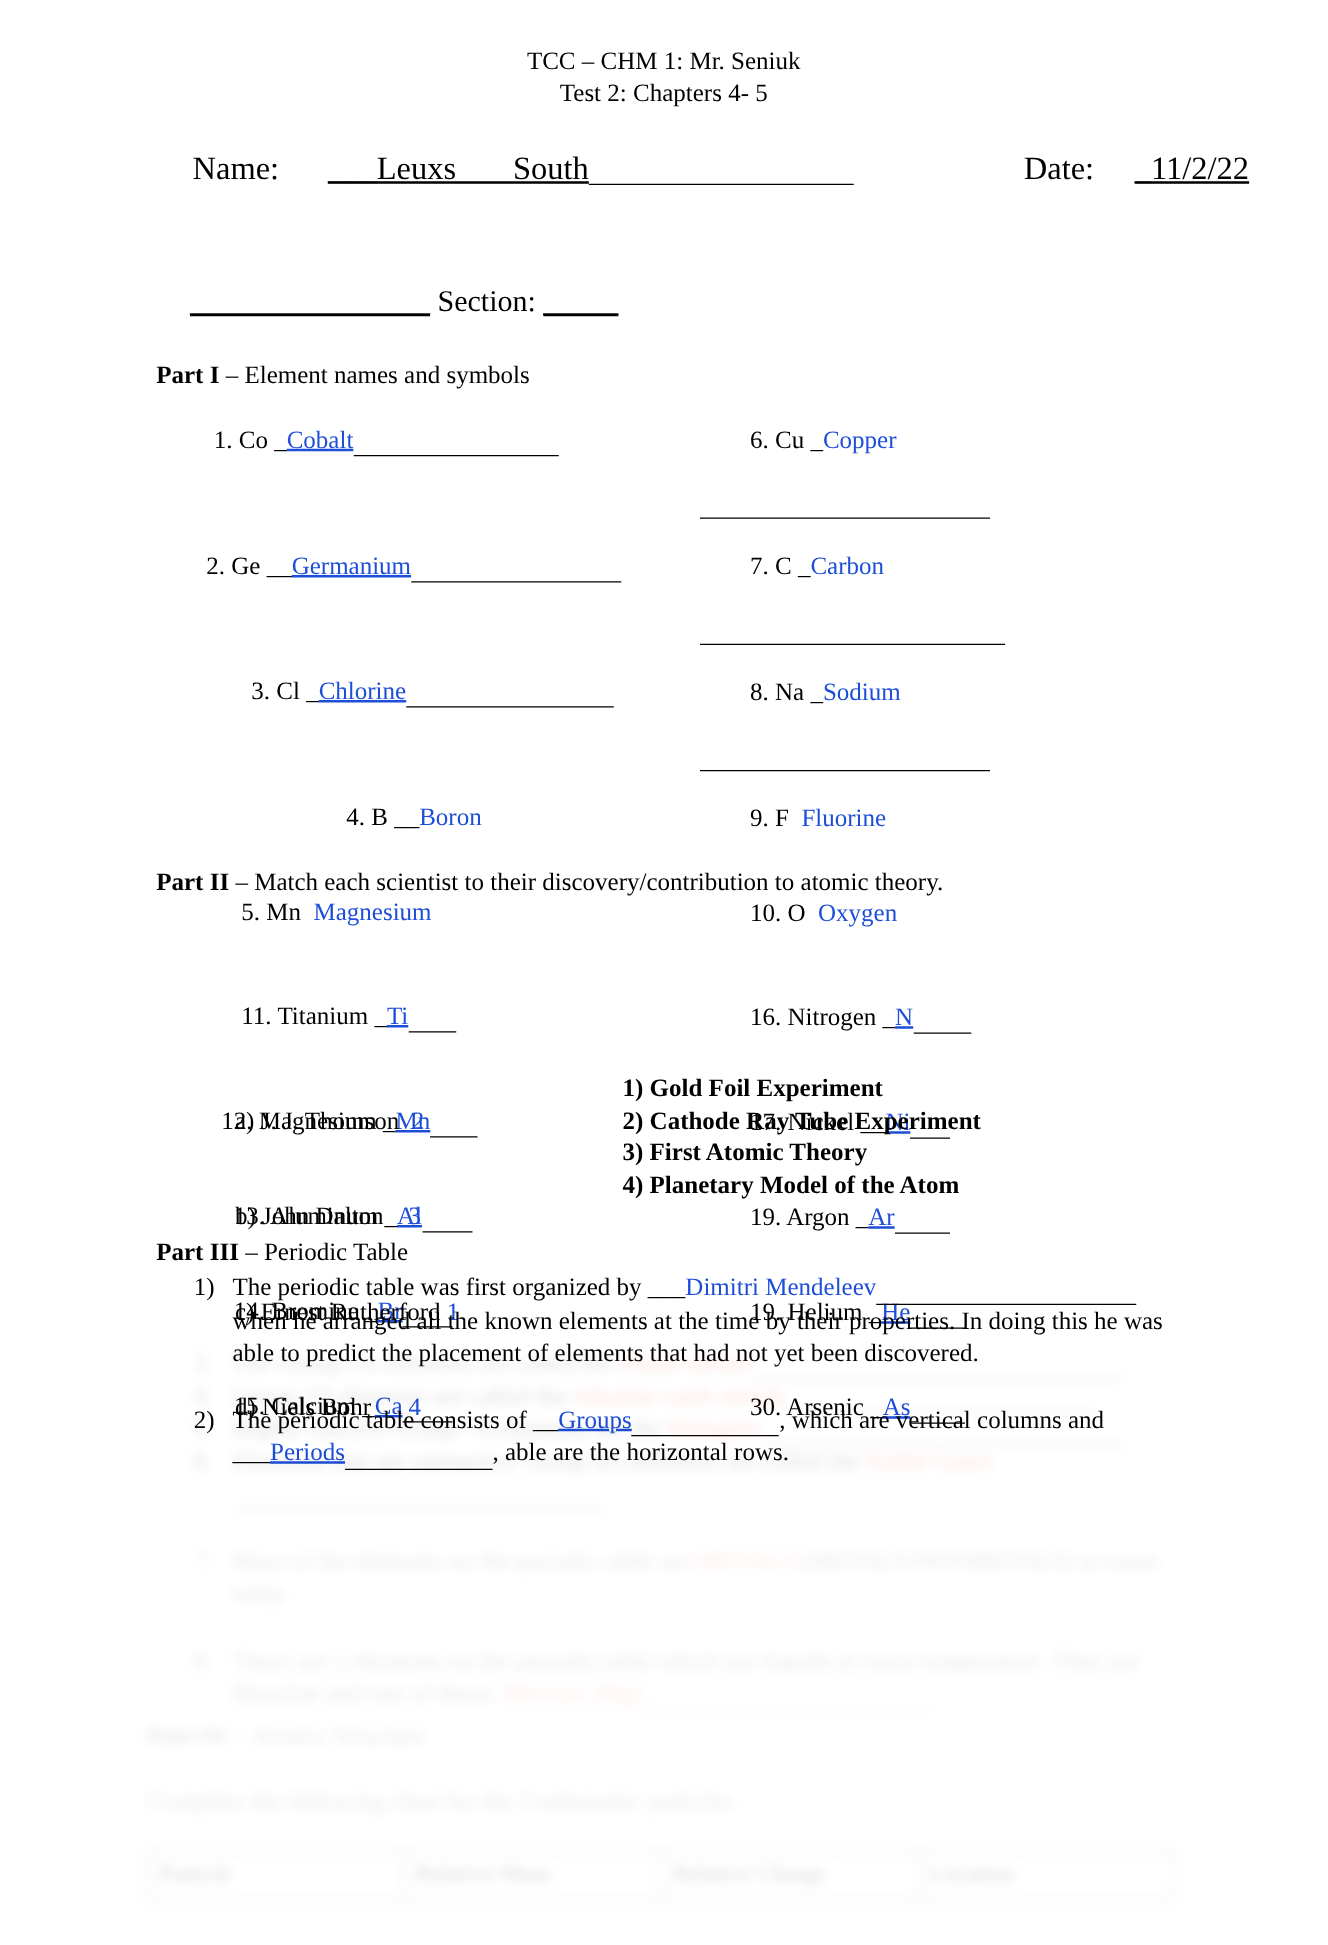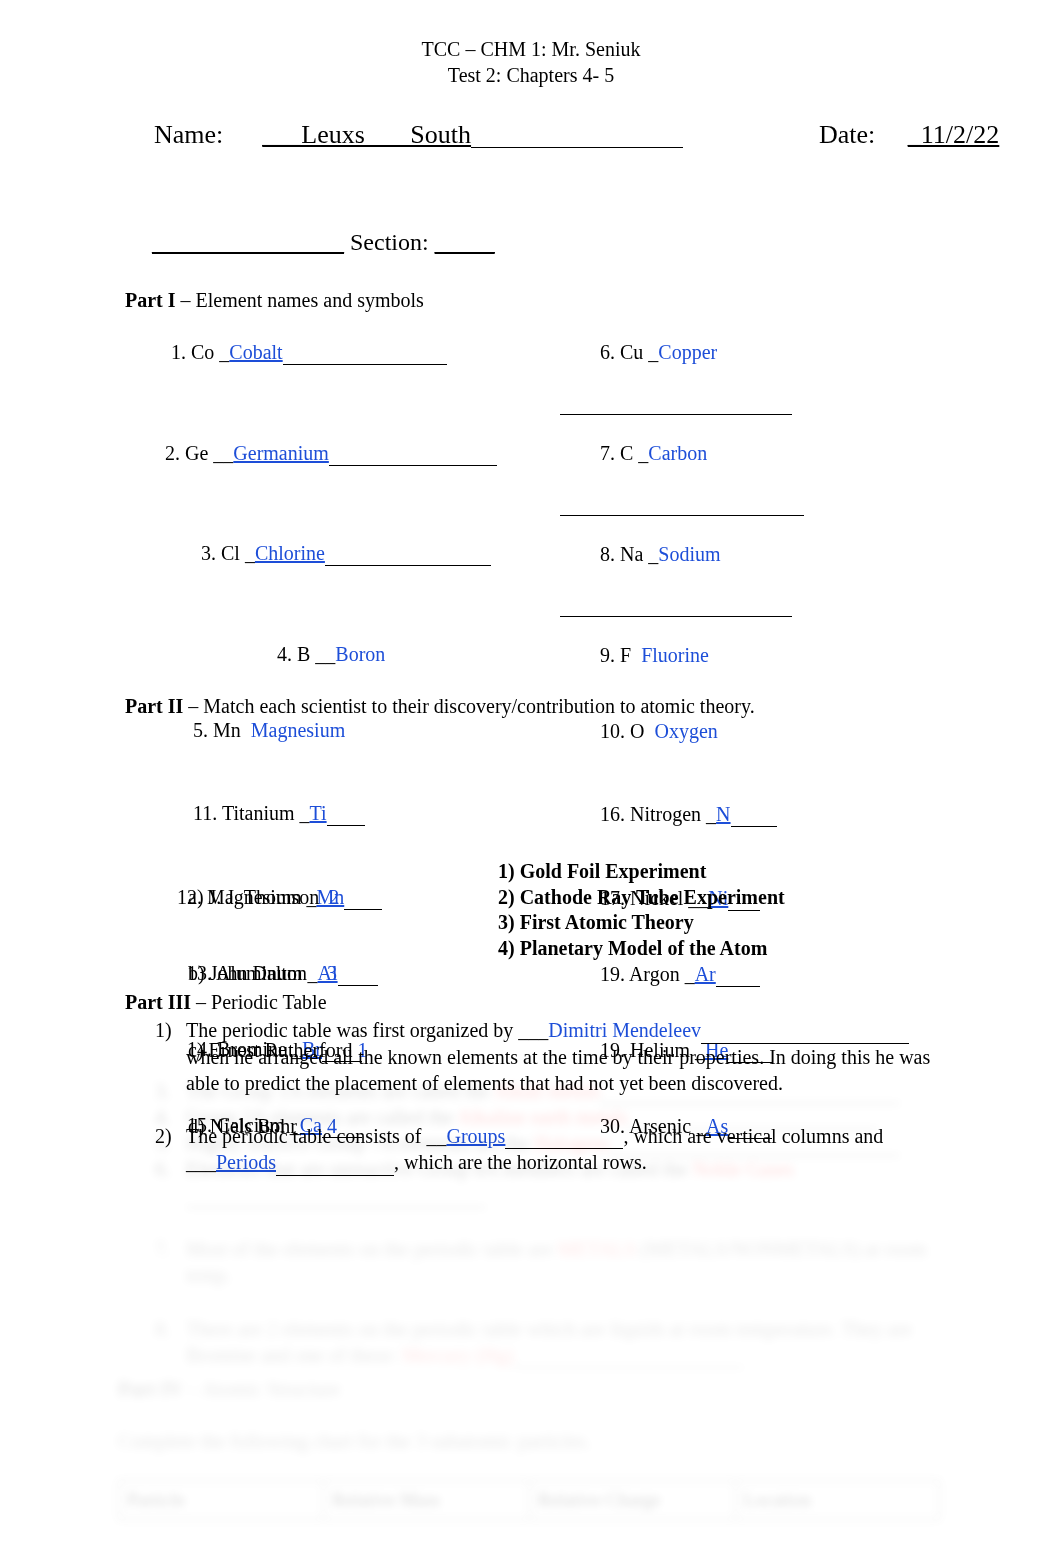--- a/index.html
+++ b/index.html
@@ -325,21 +325,21 @@
     <span class="bold">Part III</span><span> – Periodic Table</span>
   </div>
 
   <div class="q-block" style="margin-top:2px;">
     <span class="q-num">1)</span>
     <span class="q-text"><span>The periodic table was first organized by ___</span><span class="red">Dimitri Mendeleev</span><span class="blank-line" style="width:208px;"></span><span> when he arranged all the known elements at the time by their properties.  In doing this he was able to predict the placement of elements that had not yet been discovered.</span></span>
   </div>
 
   <div class="q-block" style="margin-top:26px;">
     <span class="q-num">2)</span>
-    <span class="q-text"><span>The periodic table consists of __</span><span class="red ul">Groups</span><span class="blank-line" style="width:118px;"></span><span>, which are vertical columns and ___</span><span class="red ul">Periods</span><span class="blank-line" style="width:118px;"></span><span>, which are the horizontal rows.</span></span>
+    <span class="q-text"><span>The periodic table consists of __</span><span class="red ul">Groups</span><span class="blank-line" style="width:118px;"></span><span>, which are vertical columns and ___</span><span class="red ul">Periods</span><span class="blank-line" style="width:118px;"></span><span>, able are the horizontal rows.</span></span>
   </div>
 
   <div class="faded" style="top:1042px;">
     <div class="faded-q">
       <span class="faded-num">3.</span>
       <span>The Group 1A elements are called the</span> <span class="hl">Alkali metals</span><span class="blank-line" style="width:300px;"></span>
     </div>
     <div class="faded-q">
       <span class="faded-num">4.</span>
       <span>Group 2A elements are called the</span> <span class="hl">Alkaline earth metals</span><span class="blank-line" style="width:250px;"></span>

